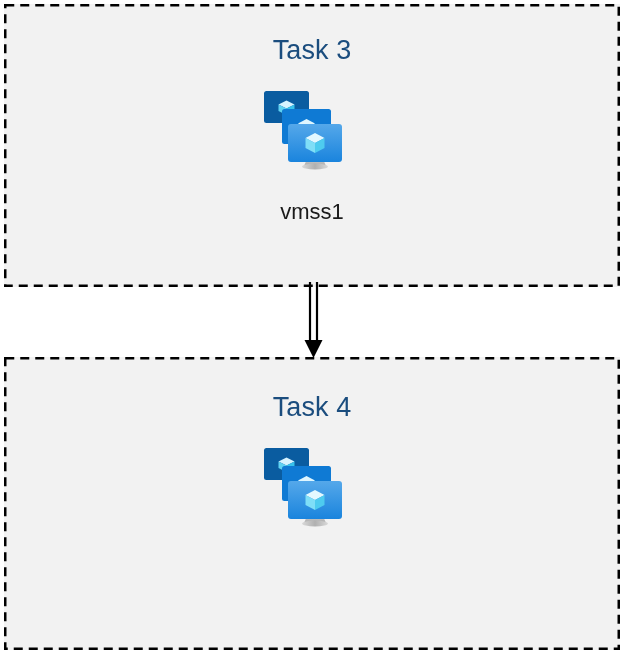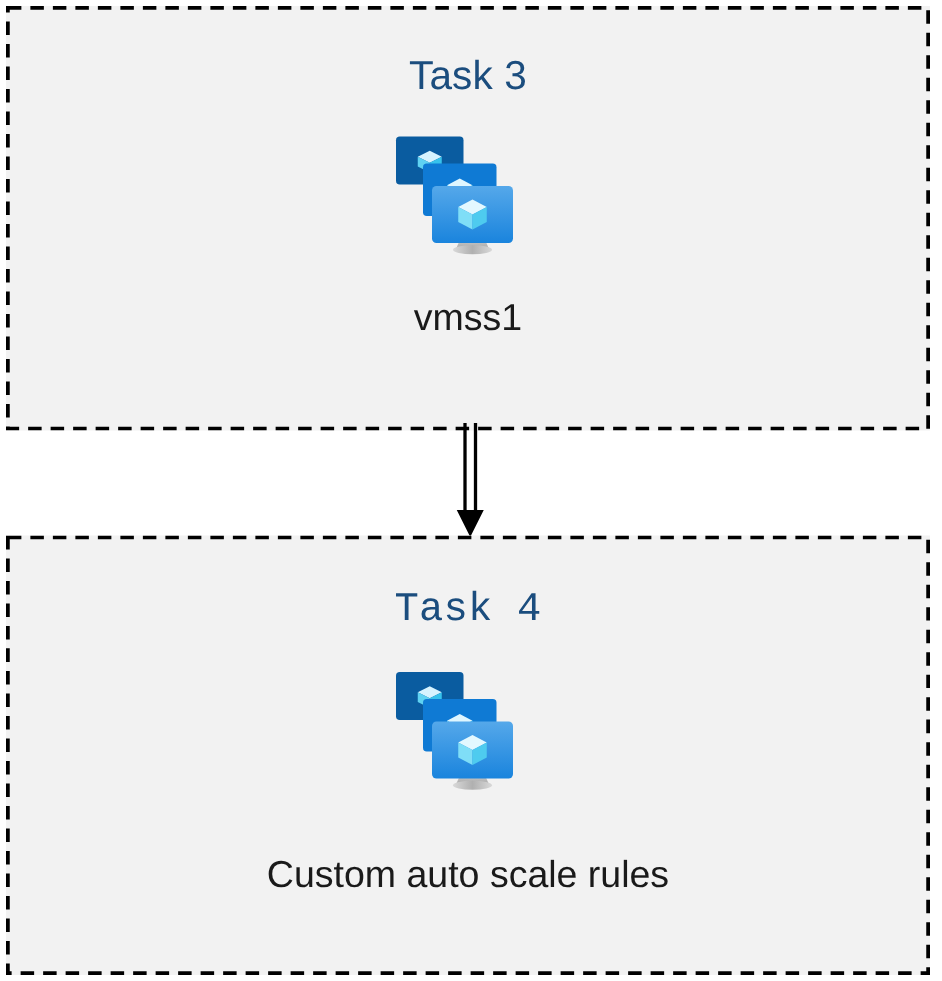--- a/index.html
+++ b/index.html
@@ -49,26 +49,26 @@
 
   
   .task-title {
     color: #1b4d7e;
     font-size: 27px;
     line-height: 1;
     letter-spacing: 0.1px;
     white-space: nowrap;
   }
   #box-task3 .task-title { margin-top: 33px; }
-  #box-task4 .task-title { margin-top: 37px; font-family: Liberation Mono, monospace; }
+  #box-task4 .task-title { margin-top: 37px; }
 
   
   .caption {
     color: #1a1a1a;
-    font-size: 25px;
+    font-size: 22px;
     line-height: 34px;
     white-space: nowrap;
   }
   #box-task3 .caption-block { margin-top: 14px; }
   #box-task4 .caption-block { margin-top: 28px; }
 
   
   .vmss-icon {
     width: 104px;
     height: 96px;
@@ -200,19 +200,16 @@
 
           <rect x="28" y="39" width="54" height="38" rx="3" fill="url(#frontScreen4)"></rect>
           <g>
             <polygon points="55,48 64.5,53 55,58 45.5,53" fill="#e3f8ff"></polygon>
             <polygon points="45.5,53 55,58 55,68 45.5,63" fill="#7fdef7"></polygon>
             <polygon points="55,58 64.5,53 64.5,63 55,68" fill="#4ecbef"></polygon>
           </g>
         </svg>
       </div>
 
-      <div class="caption-block">
-        <div class="caption">Custom auto scale rules</div>
-      </div>
     </div>
   </div>
 
 </div>
 
 </body></html>

